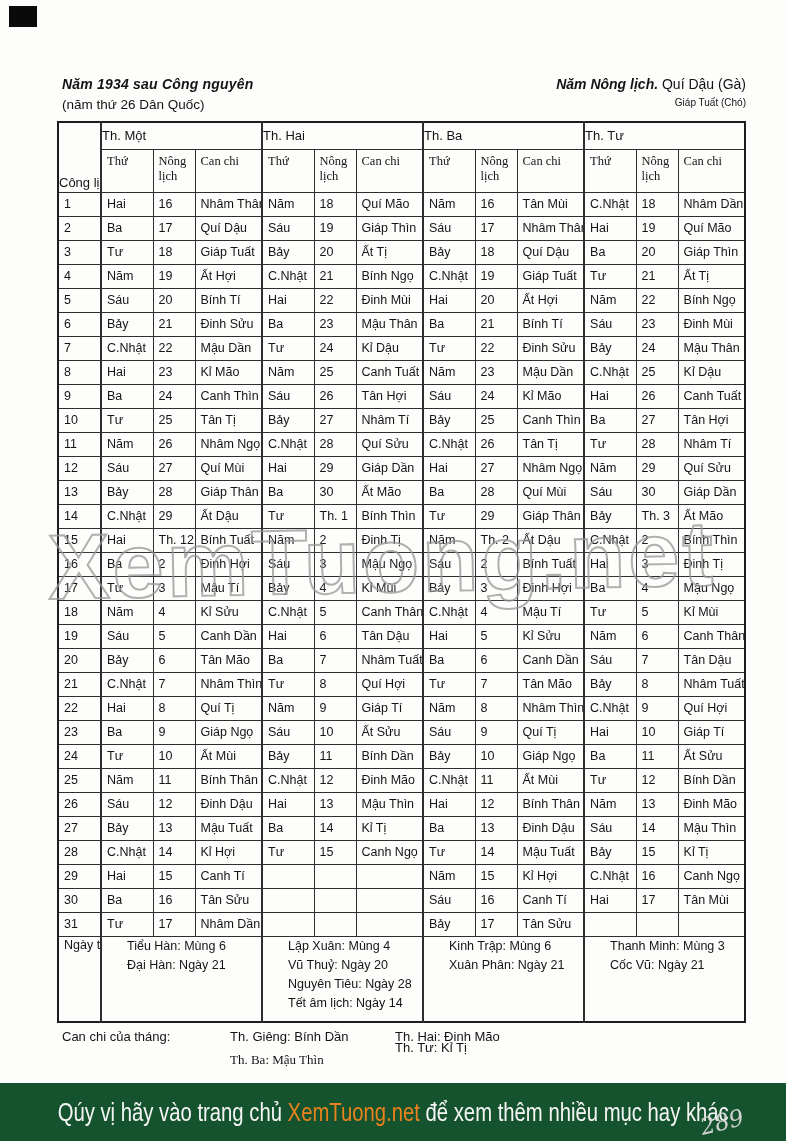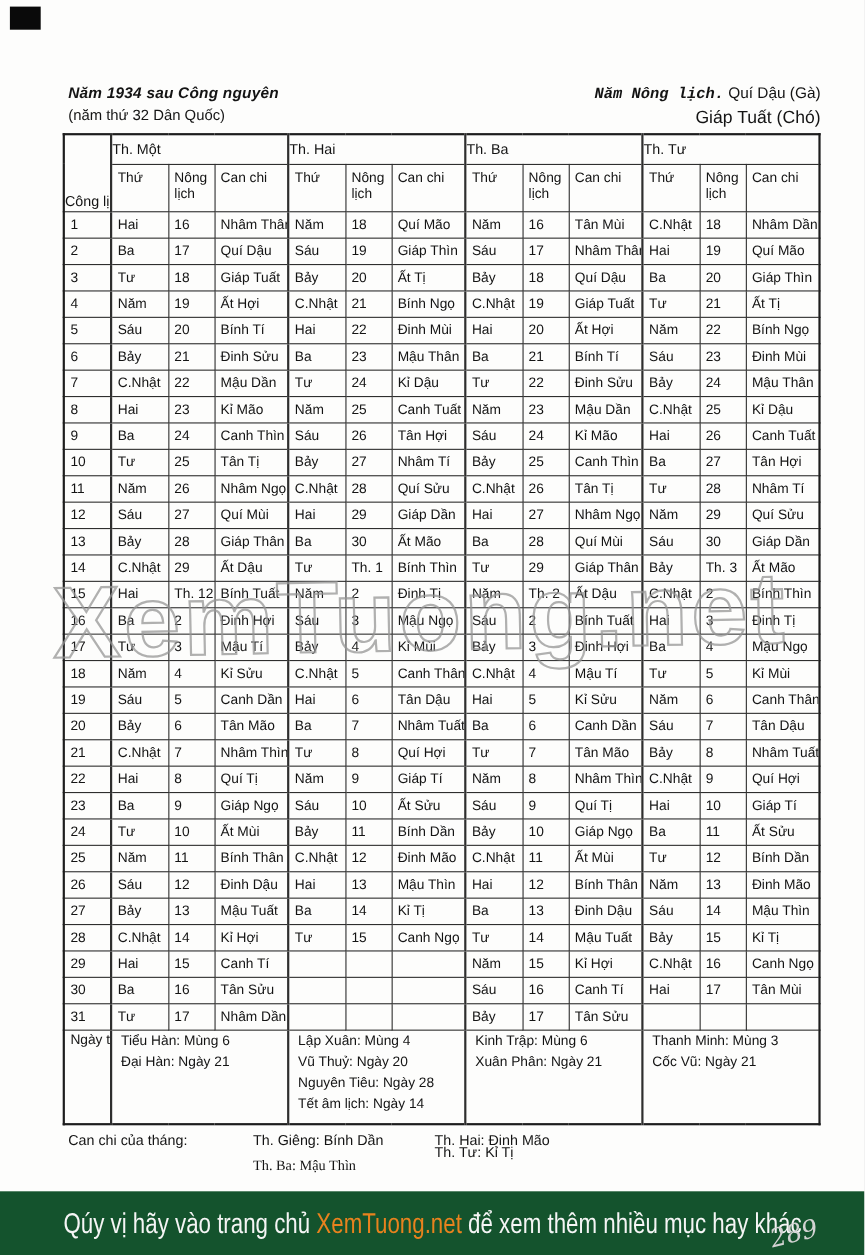--- a/index.html
+++ b/index.html
@@ -14,46 +14,46 @@
   }
   .corner-mark {
     position:absolute; left:9px; top:6px; width:28px; height:21px;
     background:#0a0a0a;
   }
   .hdr-left { position:absolute; left:62px; top:76px; }
   .hdr-left .t1 { font-size:14px; font-weight:bold; font-style:italic; letter-spacing:.2px; }
   .hdr-left .t2 { font-size:13.5px; margin-top:5px; }
   .hdr-right { position:absolute; right:40px; top:76px; text-align:right; }
   .hdr-right .t1 { font-size:14px; }
-  .hdr-right .t1 b { font-style:italic;font-family:Liberation Mono, monospace; }
-  .hdr-right .t2 { font-size:16px; margin-top:5px; }
+  .hdr-right .t1 b { font-style:italic; }
+  .hdr-right .t2 { font-size:10px; margin-top:5px; }
 
   table.cal {
     position:absolute; left:57px; top:121px;
     width:689px;
     border-collapse:collapse;
     table-layout:fixed;
     font-size:12.5px;
   }
   table.cal th, table.cal td {
     border:1px solid #2e2e2e;
     padding:0 0 0 5px;
     text-align:left;
     font-weight:normal;
     overflow:hidden;
     white-space:nowrap;
   }
   table.cal { border:2px solid #1d1d1d; }
   table.cal .gs { border-left-width:2px; }
   tr.month-row th { height:27px; padding:0; font-size:13px; }
-  tr.sub-row th { height:43px; vertical-align:top; padding-top:4px; white-space:normal; line-height:1.25; }
+  tr.sub-row th { height:43px; vertical-align:top; padding-top:4px; white-space:normal; line-height:1.25;font-family:Liberation Serif, serif; }
   th.corner { vertical-align:bottom; padding-bottom:7px; white-space:normal; line-height:1.25; }
   tbody td { height:24px; vertical-align:middle; }
   tfoot td, tfoot th { height:86px; vertical-align:top; padding-top:5px; white-space:normal; }
-  tfoot .tk-line { line-height:19px; font-size:12.5px; padding-left:3px; }
+  tfoot .tk-line { line-height:19px; font-size:12.5px; padding-left:3px;margin-left:17px; }
   tfoot th { line-height:1.3; }
 
   .watermark {
     position:absolute; left:48px; top:514px;
     font-size:92px; font-weight:bold; line-height:1;
     letter-spacing:3px;
     color:rgba(255,255,255,0.05);
     -webkit-text-stroke:2px rgba(150,150,150,0.75);
     transform:rotate(-1.2deg);
     pointer-events:none;
@@ -83,21 +83,21 @@
 </style>
 </head>
 <body>
 
 <div class="page">
 
   <div class="corner-mark"></div>
 
   <div class="hdr-left">
     <div class="t1">Năm 1934 sau Công nguyên</div>
-    <div class="t2">(năm thứ 32 Dân Quốc)</div>
+    <div class="t2">(năm thứ 26 Dân Quốc)</div>
   </div>
   <div class="hdr-right">
     <div class="t1"><b>Năm Nông lịch.</b><span> Quí Dậu (Gà)</span></div>
     <div class="t2">Giáp Tuất (Chó)</div>
   </div>
 
   <table class="cal">
     <colgroup>
       <col style="width:43px">
       <col style="width:52px">

